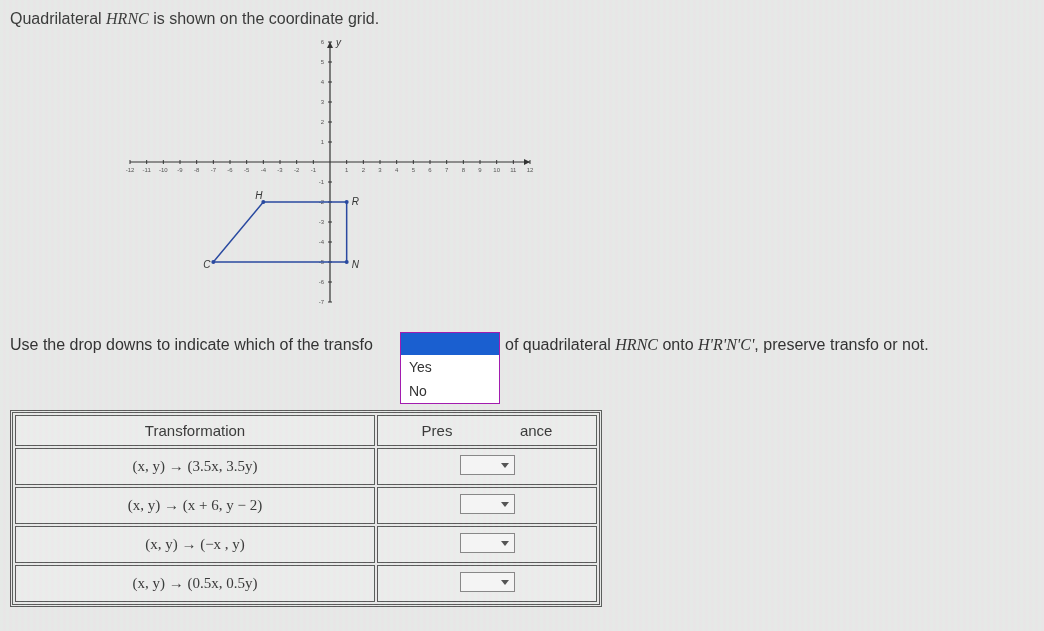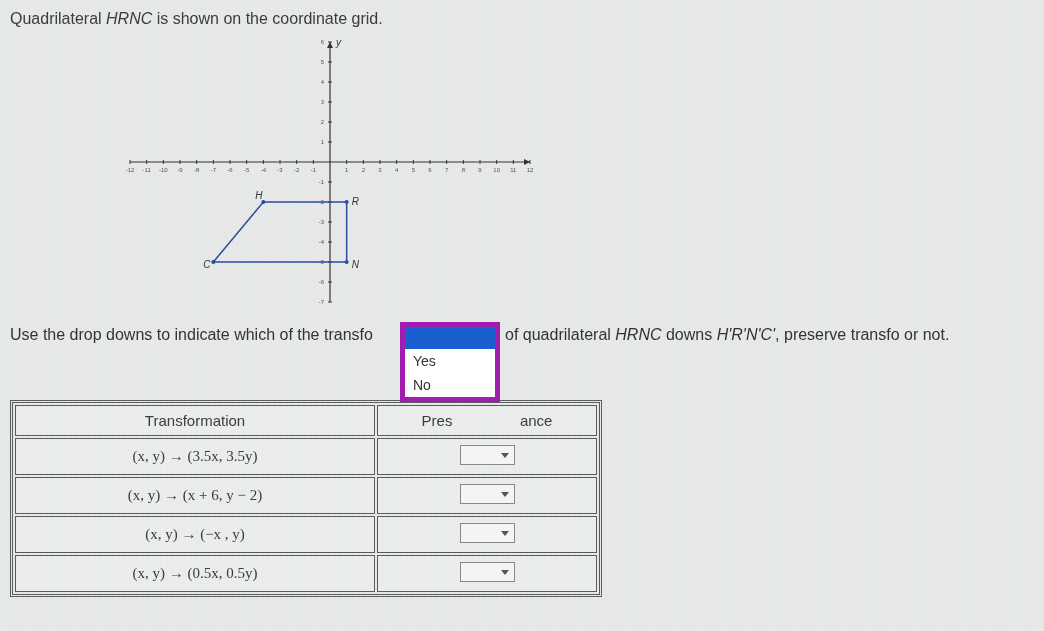--- a/index.html
+++ b/index.html
@@ -13,46 +13,46 @@
     width: 1044px;
     height: 631px;
     overflow: hidden;
     position: relative;
   }
   .prompt-top {
     margin-bottom: 4px;
   }
   .math-italic {
     font-style: italic;
-    font-family: Liberation Sans, sans-serif;
+    font-family: Liberation Serif, serif;
   }
   .graph-container {
     position: relative;
     width: 420px;
     height: 280px;
     margin-left: 110px;
   }
   .graph-svg { display:block; }
   .instruction-row {
-    margin-top: 10px;
+    margin-top: 20px;
     position: relative;
     height: 28px;
   }
   .instruction-left {
     position: absolute;
     left: 0;
     top: 4px;
   }
   .dropdown-open {
     position: absolute;
     left: 390px;
     top: 0px;
     width: 100px;
     background: #fff;
-    border: 5px solid #a21caf;
+    border: 1px solid #a21caf;
     font-size: 14px;
     z-index: 10;
   }
   .dropdown-selected {
     background: #1a5fd0;
     height: 22px;
   }
   .dropdown-option {
     padding: 4px 8px;
     cursor: pointer;
@@ -224,21 +224,21 @@
 </div>
 
 <div class="instruction-row">
   <span class="instruction-left">Use the drop downs to indicate which of the transfo</span>
   <div class="dropdown-open">
     <div class="dropdown-selected"></div>
     <div class="dropdown-option">Yes</div>
     <div class="dropdown-option">No</div>
   </div>
   <span class="instruction-right">
-    <span>of quadrilateral </span><span class="math-italic">HRNC</span><span> downs </span><span class="math-italic">H'R'N'C'</span><span>, preserve transfo or not.</span>
+    <span>of quadrilateral </span><span class="math-italic">HRNC</span><span> onto </span><span class="math-italic">H'R'N'C'</span><span>, preserve transfo or not.</span>
   </span>
 </div>
 
 <div class="table-wrap">
 <table class="transform">
   <tbody>
         <tr>
     <th class="col-transf">Transformation</th>
     <th class="col-pres">
       <span>Pres</span>

